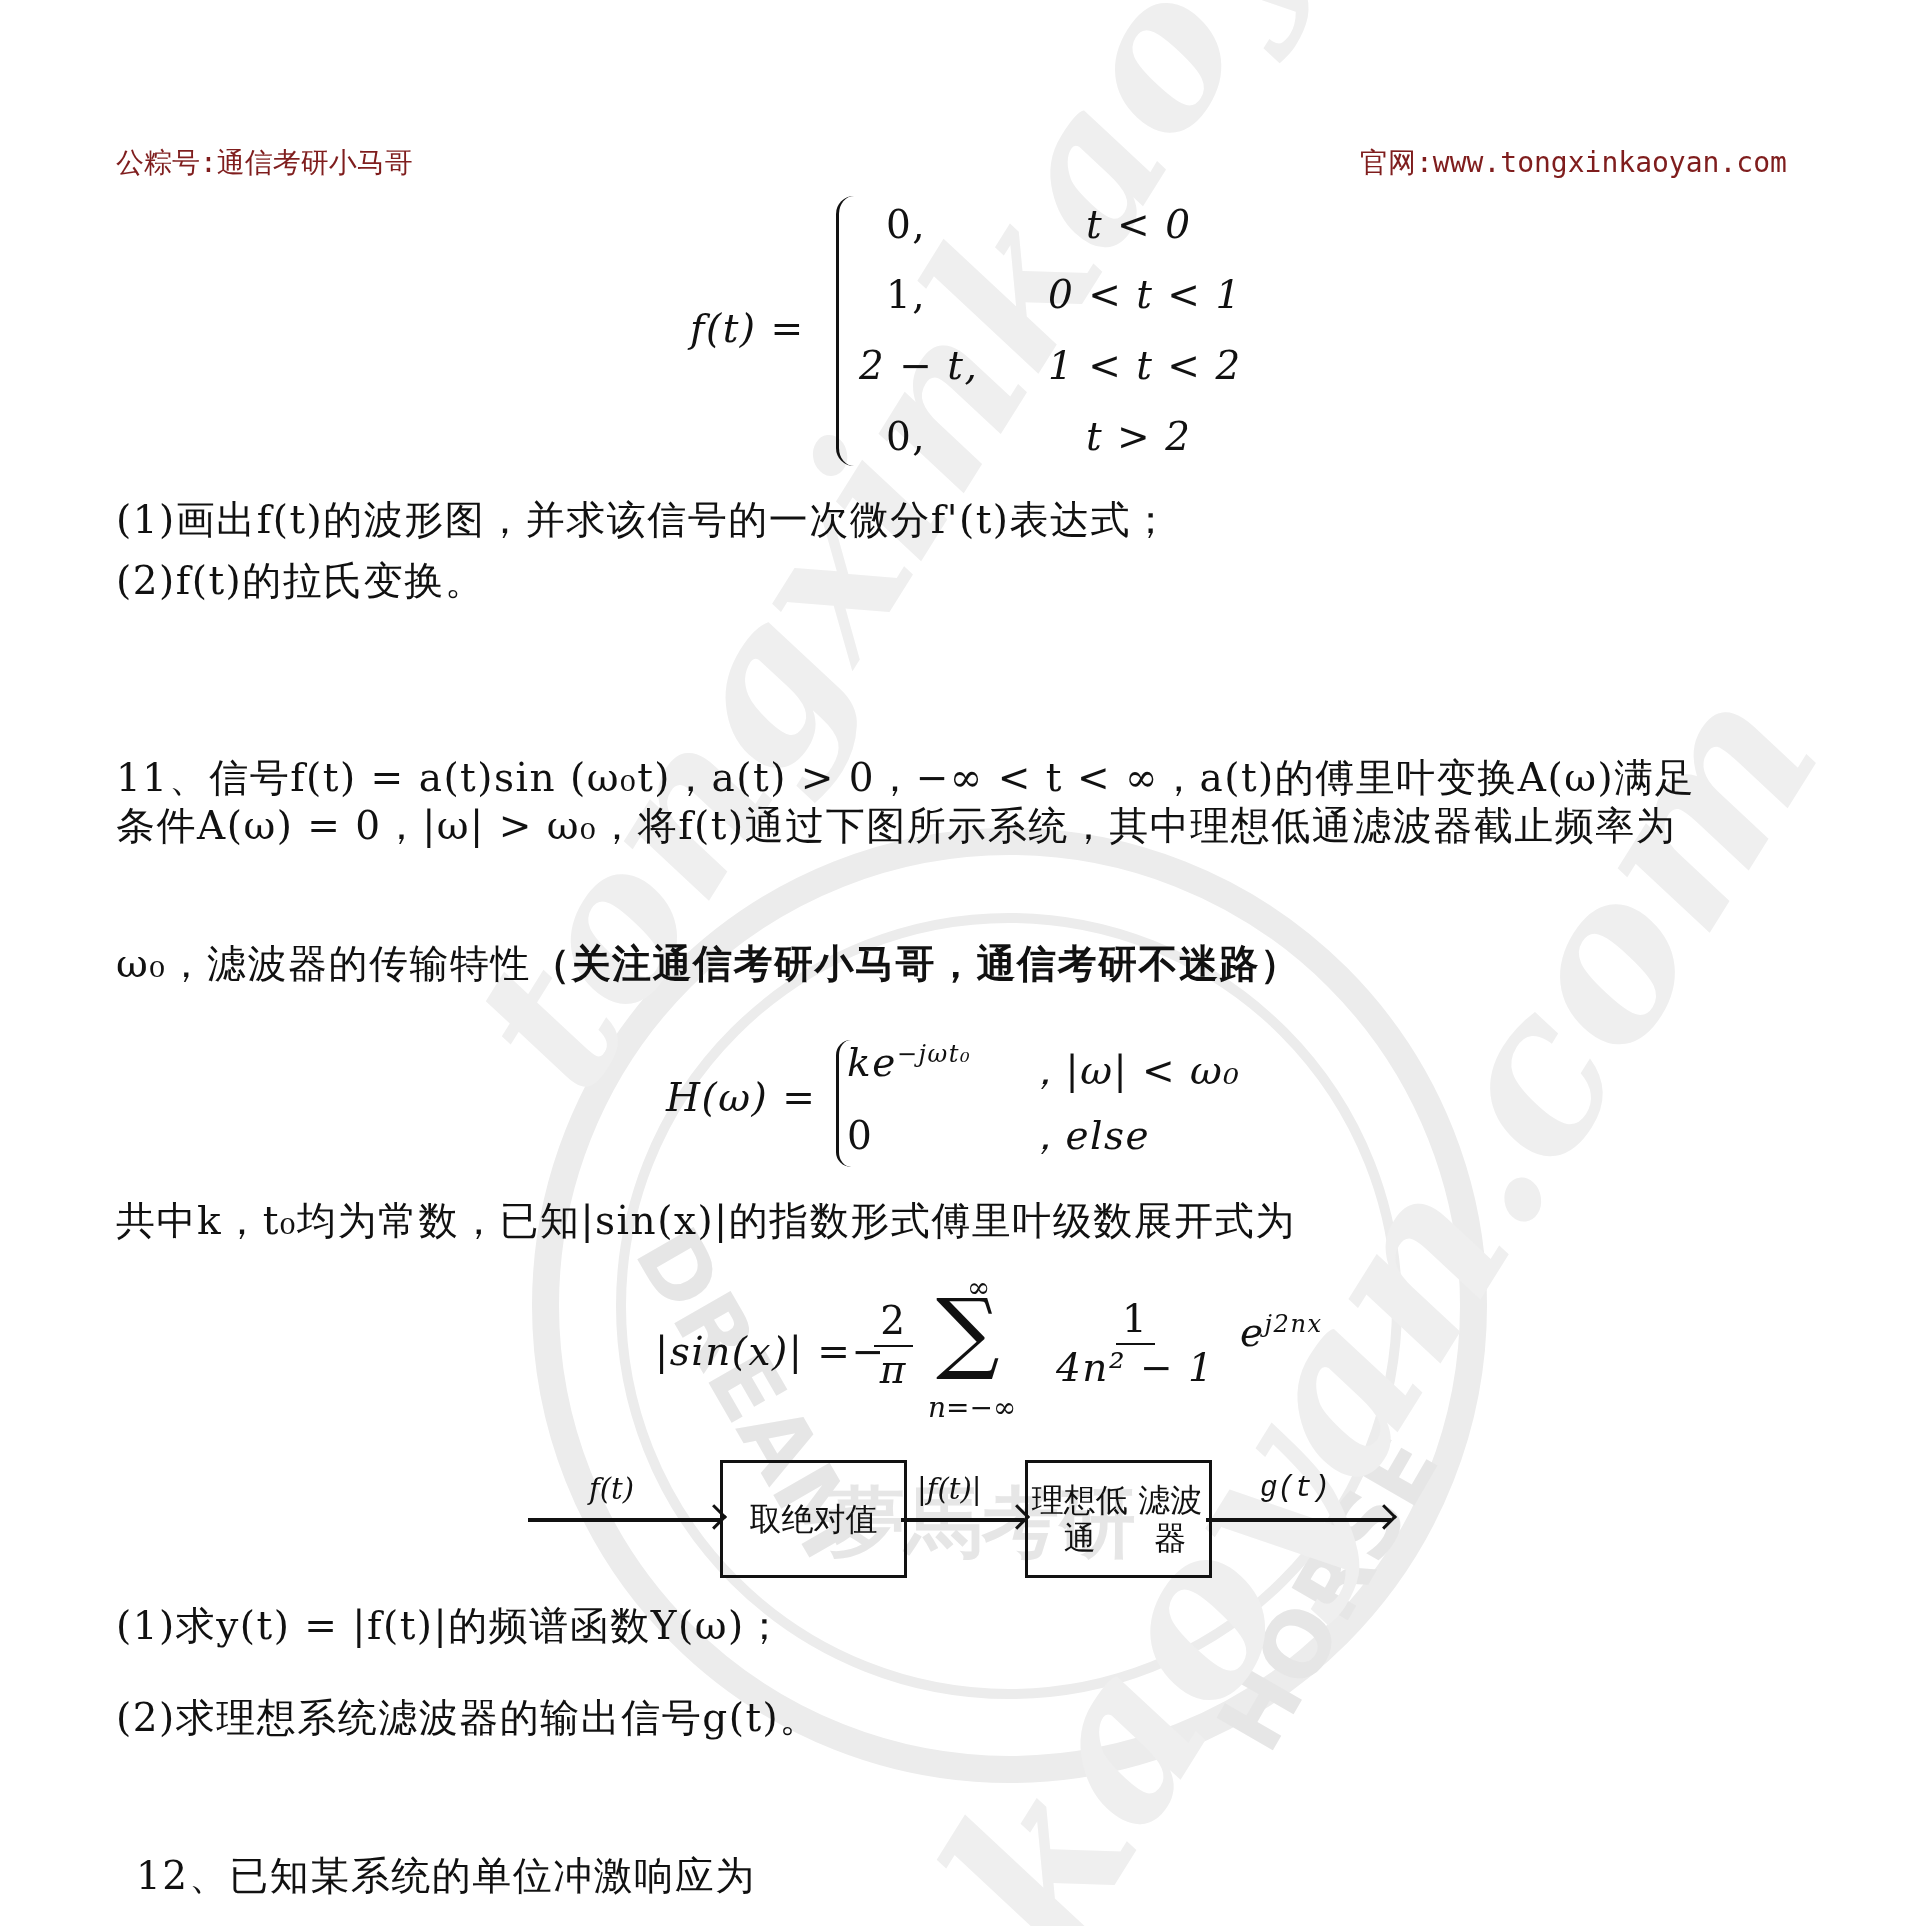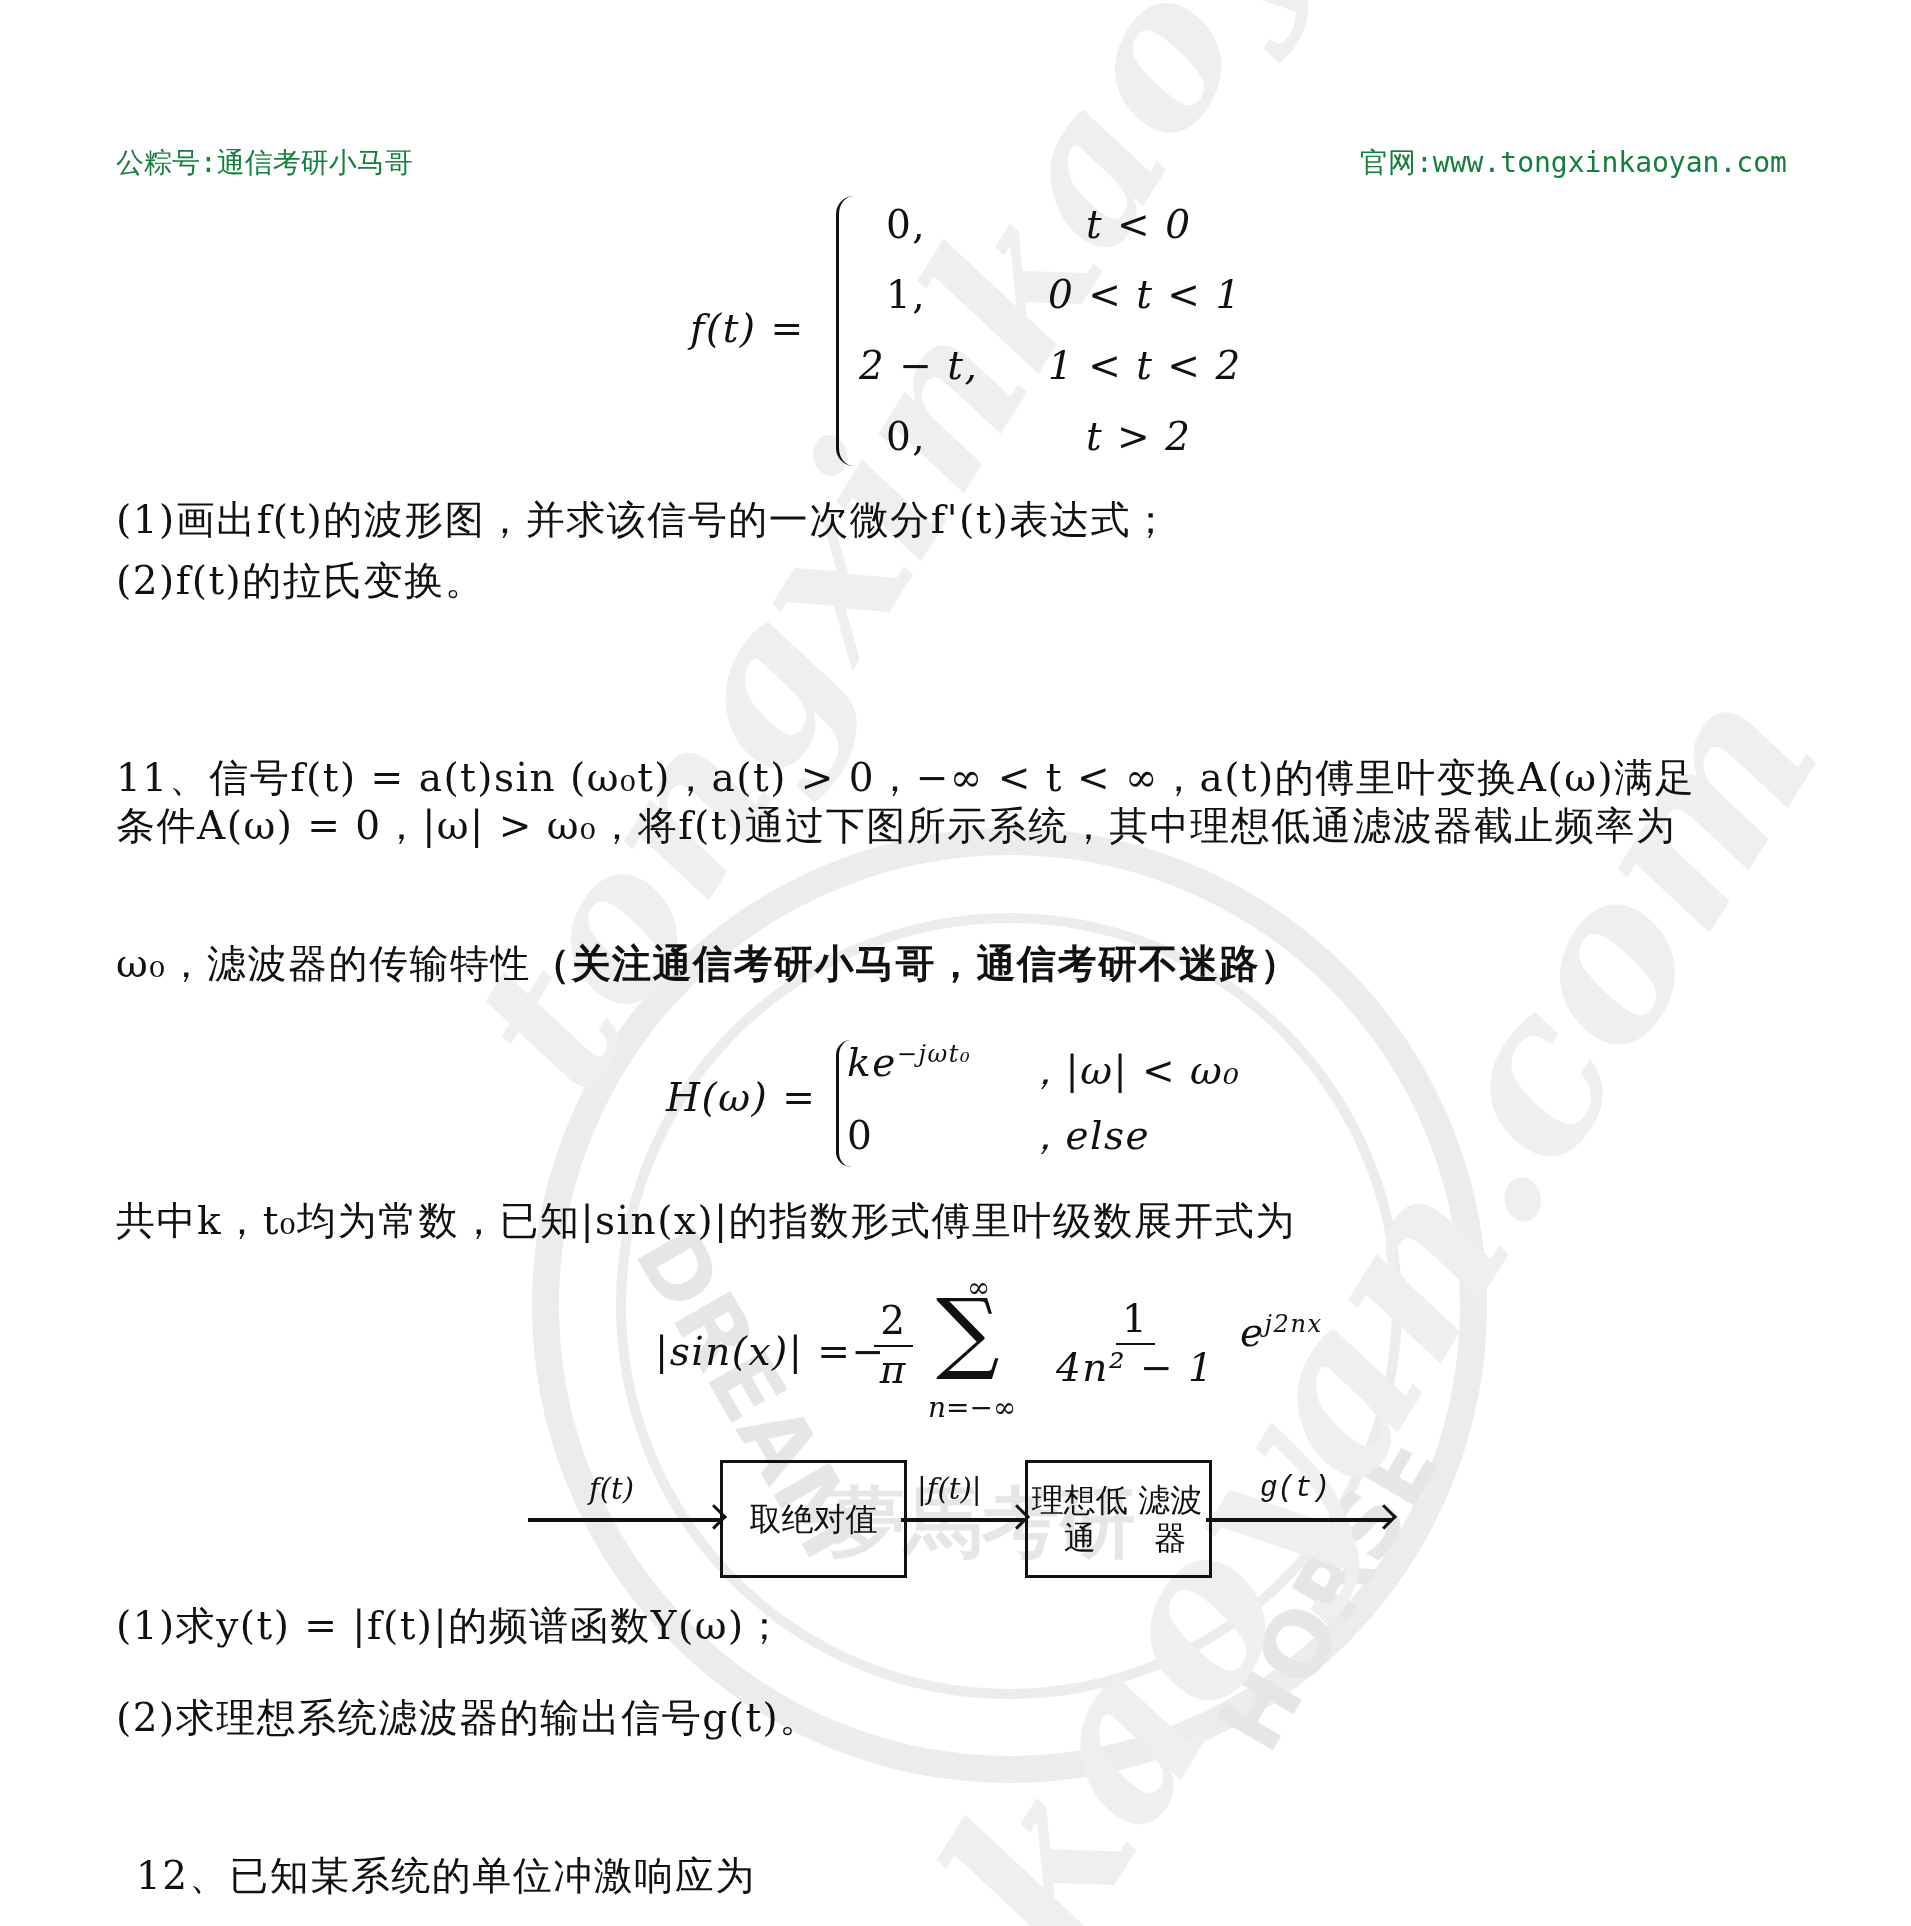--- a/index.html
+++ b/index.html
@@ -1,19 +1,19 @@
 <!DOCTYPE html>
 <html style="font-size:6.2px"><head>
 <meta charset="utf-8">
 <style>
   html, body { margin: 0; padding: 0; background: #ffffff; }
   body { width: 1911px; height: 2703px; position: relative; overflow: hidden;
          font-family: "DejaVu Serif", "Liberation Serif", serif; color: #111; }
   .abs { position: absolute; }
-  .hdr { font-family: "DejaVu Sans Mono", "Liberation Mono", monospace; font-size: 28px; color: #15803d; }
+  .hdr { font-family: "DejaVu Sans Mono", "Liberation Mono", monospace; font-size: 28px; color: #7f1d1d; }
   .txt { font-size: 39px; line-height: 1.2; white-space: nowrap; letter-spacing: 1.5px; }
   .math { font-family: "DejaVu Serif", "Liberation Serif", serif; font-style: italic; }
   .rm { font-style: normal; }
   .bold { font-weight: bold; }
   sub, sup { font-size: 62%; font-style: italic; }
   
   .wm-text { position: absolute; font-family: "DejaVu Serif", "Liberation Serif", serif;
              font-weight: bold; font-style: italic; color: #efefef; font-size: 216px;
              transform-origin: left top; white-space: nowrap; z-index: 0; }
   .seal { position: absolute; left: 532px; top: 828px; width: 955px; height: 955px;

